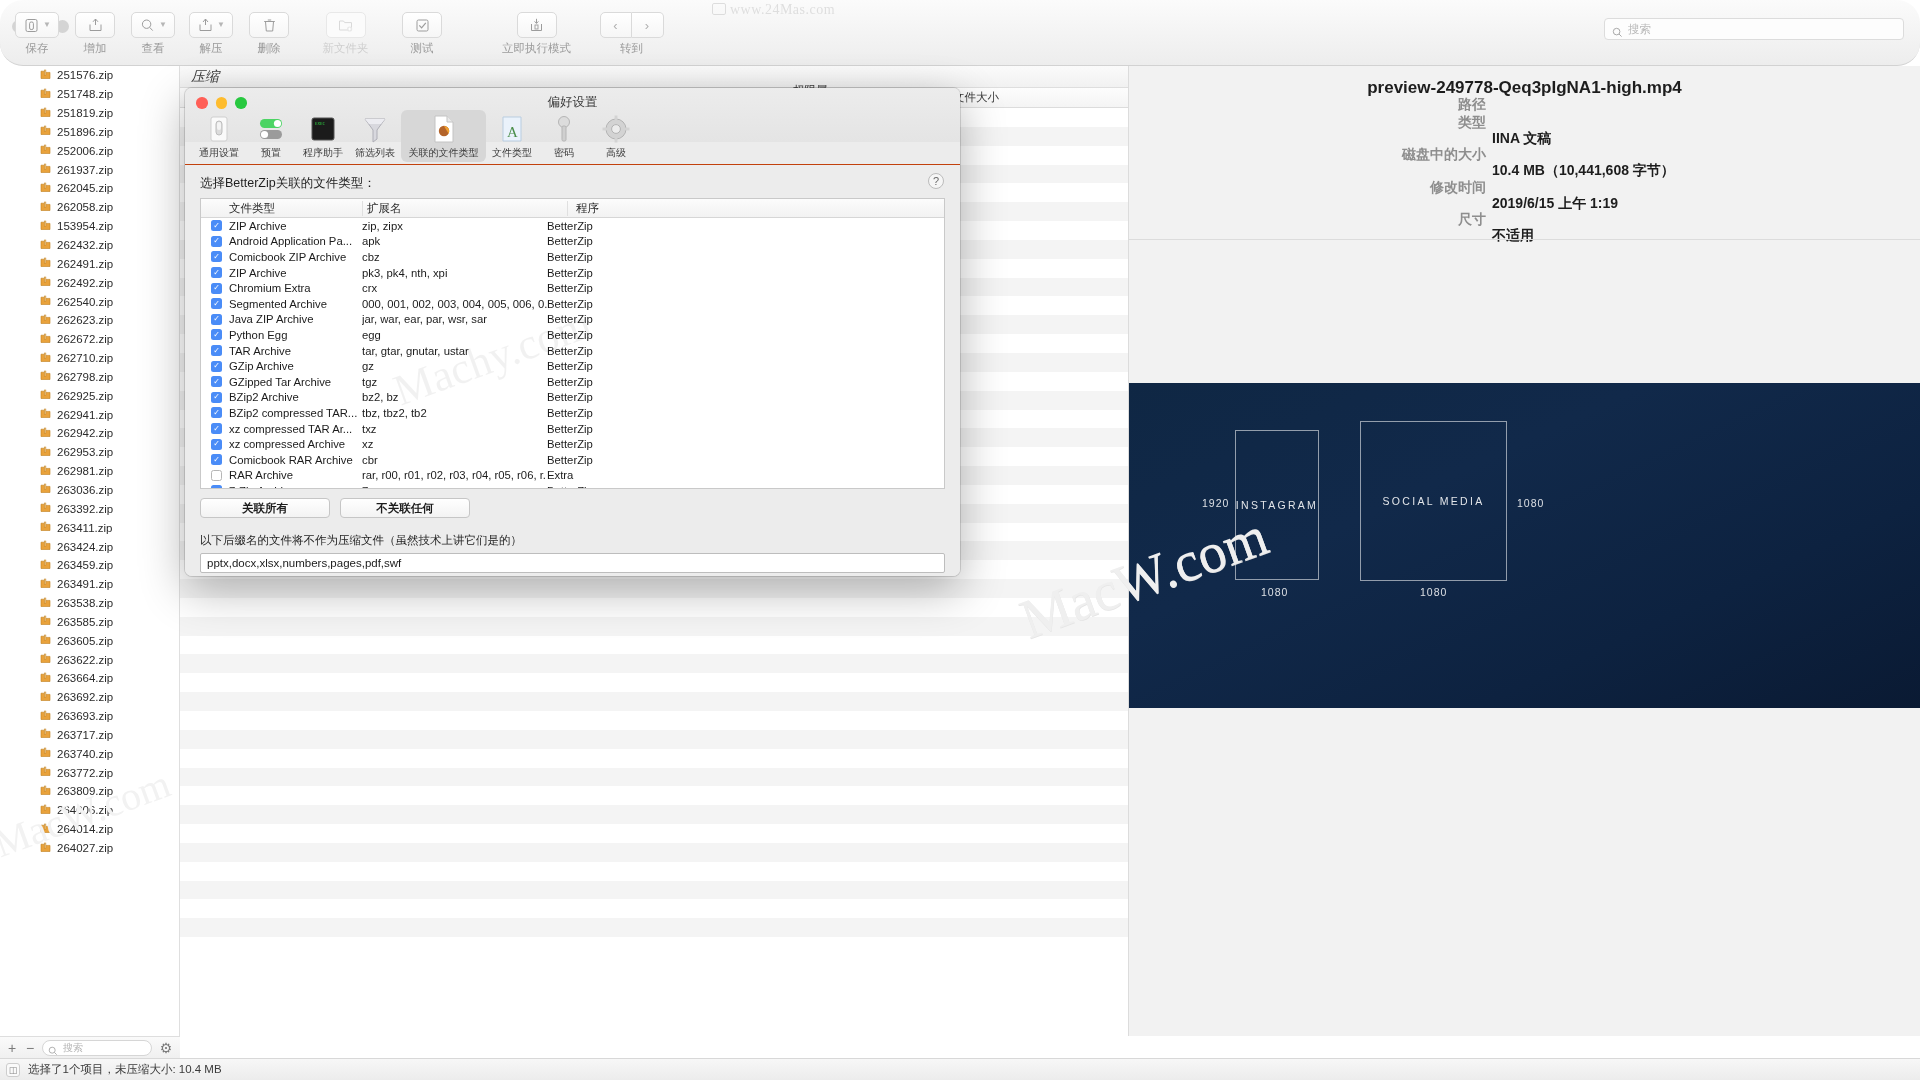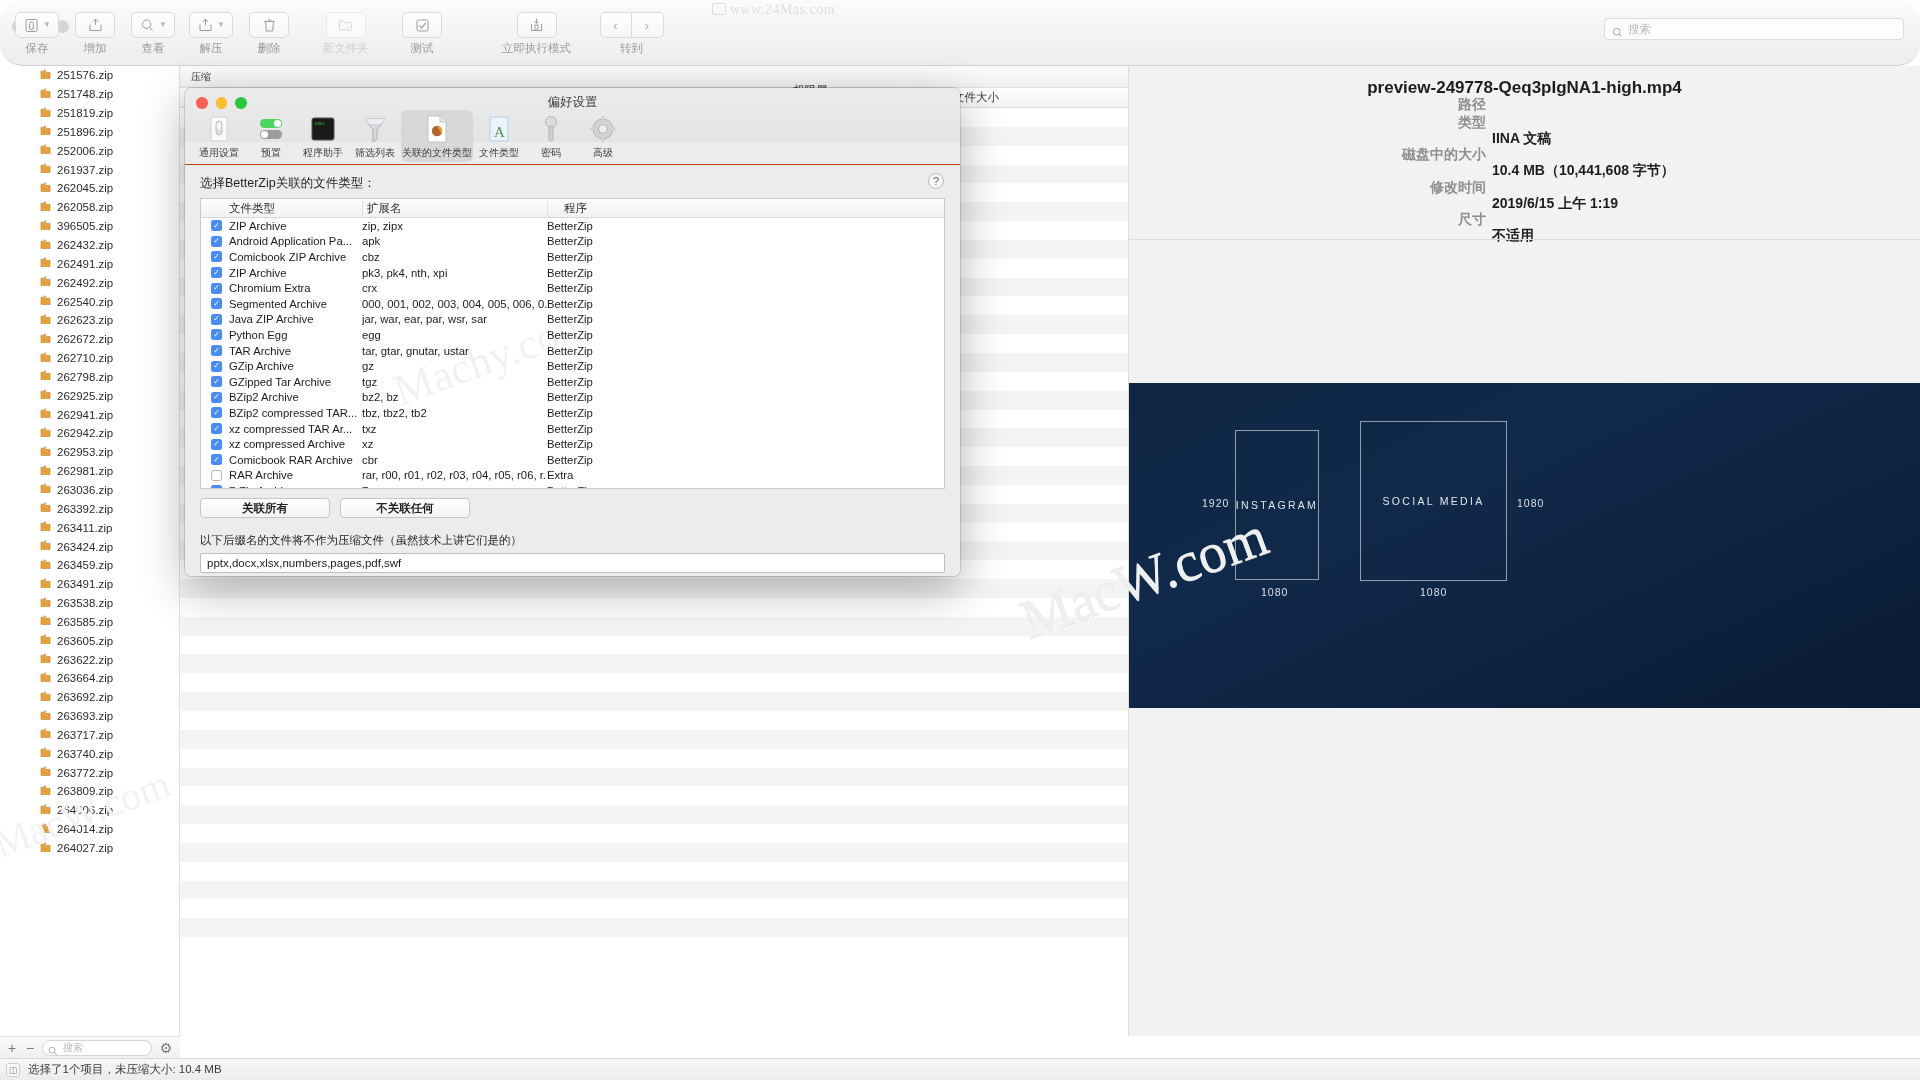--- a/index.html
+++ b/index.html
@@ -108,21 +108,21 @@
   .sb-search .ph { font-size: 10px; color: #b4b4b4; }
 
   
   .center {
     position: absolute; left: 180px; top: 66px; right: 792px; bottom: 44px;
     background: #fff; overflow: hidden;
   }
   .crumb {
     height: 22px; background: linear-gradient(#fbfbfb,#f1f1f1);
     border-bottom: 1px solid #dedede; display: flex; align-items: center;
-    padding-left: 11px; font-size: 10px; color: #3a3a3a;
+    padding-left: 11px; font-size: 14px; color: #3a3a3a; font-style: italic;
   }
   .cols {
     height: 20px; background: linear-gradient(#fdfdfd,#f4f4f4);
     border-bottom: 1px solid #dcdcdc; display: flex; align-items: center;
     font-size: 11.5px; color: #3b3b3b;
   }
   .cols .c { position: relative; padding-left: 9px; height: 100%; display:flex; align-items:center; }
   .cols .c + .c { border-left: 1px solid #e2e2e2; }
   .stripes { position: absolute; left:0; right:0; top: 42px; bottom: 0; }
   .stripe { height: 18.85px; }
@@ -202,21 +202,21 @@
     position: absolute; left: 0; top: 22px; height: 54px;
     display: flex; align-items: flex-start; padding-left: 8px;
   }
   .pt-item {
     width: 52px; padding: 4px 2px 2px; border-radius: 6px;
     display: flex; flex-direction: column; align-items: center; gap: 2px;
   }
   .pt-item.sel { background: #d7d7d7; }
   .pt-item .ic { height: 30px; display: flex; align-items: center; justify-content: center; }
   .pt-item .lb { font-size: 10px; color: #3c3c3c; white-space: nowrap; }
-  .pt-item.w70 { width: 72px; }
+  .pt-item.w70 { width: 85px; }
 
   .prefs-body {
     position: absolute; left: 0; top: 76px; right: 0; bottom: 0;
     background: #ececec; border-top: 1px solid #c2410c;
   }
   .prefs-head {
     position: absolute; left: 15px; top: 10px; font-size: 12.5px; color: #1f1f1f;
   }
   .help-q {
     position: absolute; right: 16px; top: 8px; width: 16px; height: 16px;
@@ -228,21 +228,21 @@
     position: absolute; left: 15px; top: 33px; width: 745px; height: 291px;
     background: #fff; border: 1px solid #c9c9c9; overflow: hidden;
   }
   .ft-head {
     height: 19px; background: linear-gradient(#fcfcfc,#f2f2f2);
     border-bottom: 1px solid #d6d6d6; display: flex; align-items: center;
     font-size: 11.5px; color: #2d2d2d;
   }
   .ft-head .h1 { width: 161px; padding-left: 28px; }
   .ft-head .h2 { width: 185px; border-left: 1px solid #e0e0e0; padding-left: 4px; }
-  .ft-head .h3 { flex: 1; border-left: 1px solid #e0e0e0; padding-left: 16px; }
+  .ft-head .h3 { flex: 1; border-left: 1px solid #e0e0e0; padding-left: 8px; margin-left: 20px; }
   .ft-row {
     height: 15.6px; display: flex; align-items: center; font-size: 11.3px; color: #1b1b1b;
   }
   .ft-row .cb { width: 28px; display: flex; justify-content: flex-start; padding-left: 10px; }
   .ck {
     width: 11px; height: 11px; border-radius: 2.5px; background: #4a8cf7;
     display: flex; align-items: center; justify-content: center;
     font-size: 8px; color: #fff; line-height: 1;
   }
   .ck.off { background: #fff; border: 1px solid #b6b6b6; color: transparent; }
@@ -478,21 +478,21 @@
               <path d="M1 2.2h4.2l.9 1.2H10v6.1H1z" fill="#e9a23b" stroke="#c07f1e" stroke-width=".6"></path>
               <rect x="4.4" y="1" width="1.5" height="5.2" fill="#f2d4a0" stroke="#c07f1e" stroke-width=".5"></rect>
             </svg></span>
           <span>262058.zip</span>
         </div>
         <div class="sb-row">
           <span><svg class="zipicon" viewBox="0 0 11 11">
               <path d="M1 2.2h4.2l.9 1.2H10v6.1H1z" fill="#e9a23b" stroke="#c07f1e" stroke-width=".6"></path>
               <rect x="4.4" y="1" width="1.5" height="5.2" fill="#f2d4a0" stroke="#c07f1e" stroke-width=".5"></rect>
             </svg></span>
-          <span>396505.zip</span>
+          <span>153954.zip</span>
         </div>
         <div class="sb-row">
           <span><svg class="zipicon" viewBox="0 0 11 11">
               <path d="M1 2.2h4.2l.9 1.2H10v6.1H1z" fill="#e9a23b" stroke="#c07f1e" stroke-width=".6"></path>
               <rect x="4.4" y="1" width="1.5" height="5.2" fill="#f2d4a0" stroke="#c07f1e" stroke-width=".5"></rect>
             </svg></span>
           <span>262432.zip</span>
         </div>
         <div class="sb-row">
           <span><svg class="zipicon" viewBox="0 0 11 11">

